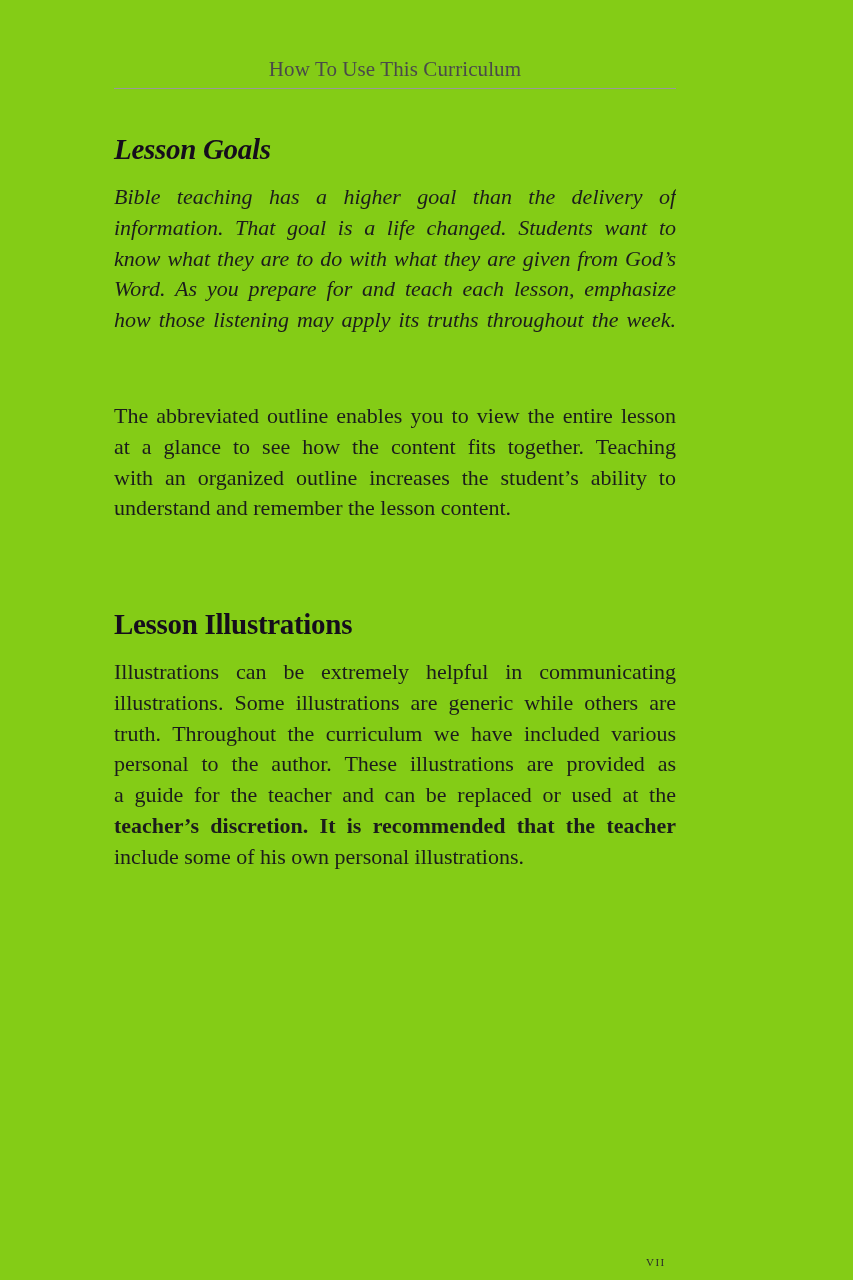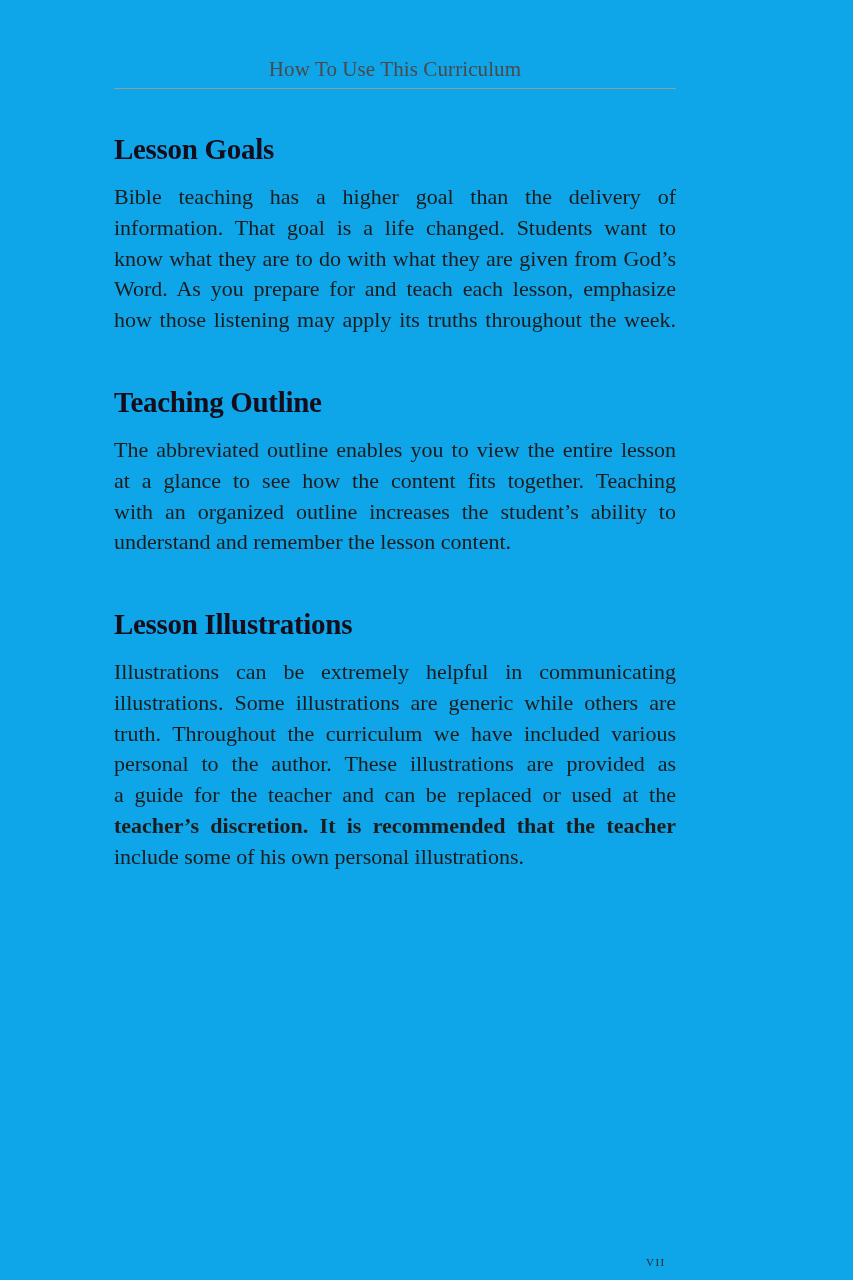--- a/index.html
+++ b/index.html
@@ -12,21 +12,21 @@
       height: 1280px;
       position: relative;
       overflow: hidden;
       font-family: "Liberation Serif", "DejaVu Serif", serif;
     }
     .page {
       position: absolute;
       left: 0; top: 0;
       width: 853px;
       height: 1280px;
-      background: #0ea5e9;
+      background: #84cc16;
     }
     .running-head {
       position: absolute;
       left: 114px;
       top: 56px;
       width: 562px;
       text-align: center;
       font-size: 21px;
       color: #4a4a4a;
       letter-spacing: 0.1px;
@@ -62,21 +62,21 @@
     .line {
       display: block;
       text-align: justify;
       text-align-last: justify;
       white-space: nowrap;
       height: 30.8px;
     }
     .line.last {
       text-align-last: left;
     }
-    #sec-goals { top: 132px; }
+    #sec-goals { top: 132px; font-style: italic; }
     #sec-outline { top: 385px; }
     #sec-illustrations { top: 607px; }
     .folio {
       position: absolute;
       left: 646px;
       top: 1252px;
       font-size: 16px;
       letter-spacing: 1.5px;
       color: #2a2a2a;
       font-variant: small-caps;
@@ -96,21 +96,20 @@
     <div class="body">
       <span class="line" style="white-space: normal; overflow: hidden;">Bible teaching has a higher goal than the delivery of</span>
       <span class="line" style="white-space: normal; overflow: hidden;">information. That goal is a life changed. Students want to</span>
       <span class="line" style="white-space: normal; overflow: hidden;">know what they are to do with what they are given from God’s</span>
       <span class="line" style="white-space: normal; overflow: hidden;">Word. As you prepare for and teach each lesson, emphasize</span>
       <span class="line" style="white-space: normal; overflow: hidden;">how those listening may apply its truths throughout the week.</span>
     </div>
   </div>
 
   <div class="section" id="sec-outline">
-    <h2>Teaching Outline</h2>
     <div class="body">
       <span class="line" style="white-space: normal; overflow: hidden;">The abbreviated outline enables you to view the entire lesson</span>
       <span class="line" style="white-space: normal; overflow: hidden;">at a glance to see how the content fits together. Teaching</span>
       <span class="line" style="white-space: normal; overflow: hidden;">with an organized outline increases the student’s ability to</span>
       <span class="line last" style="white-space: normal; overflow: hidden; font-family: Liberation Serif, serif;">understand and remember the lesson content.</span>
     </div>
   </div>
 
   <div class="section" id="sec-illustrations">
     <h2>Lesson Illustrations</h2>

